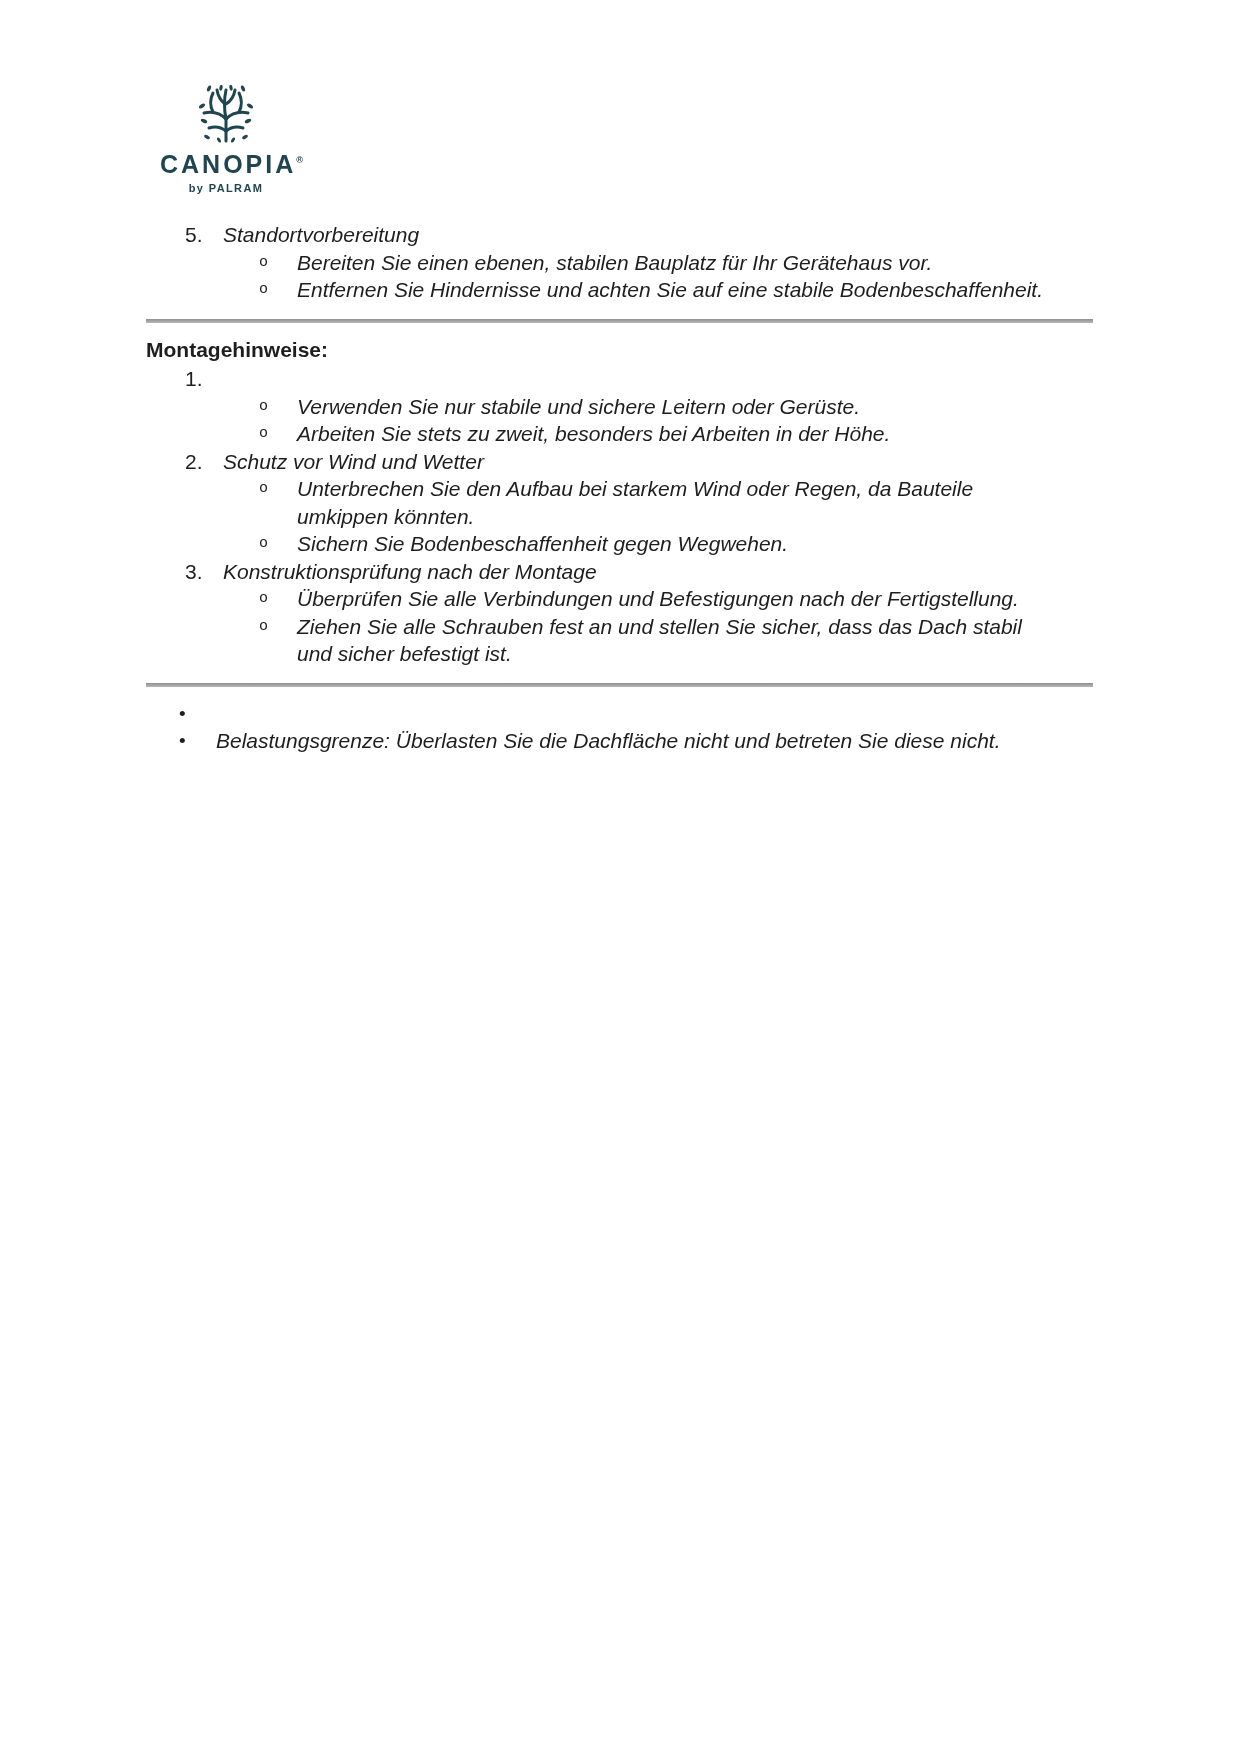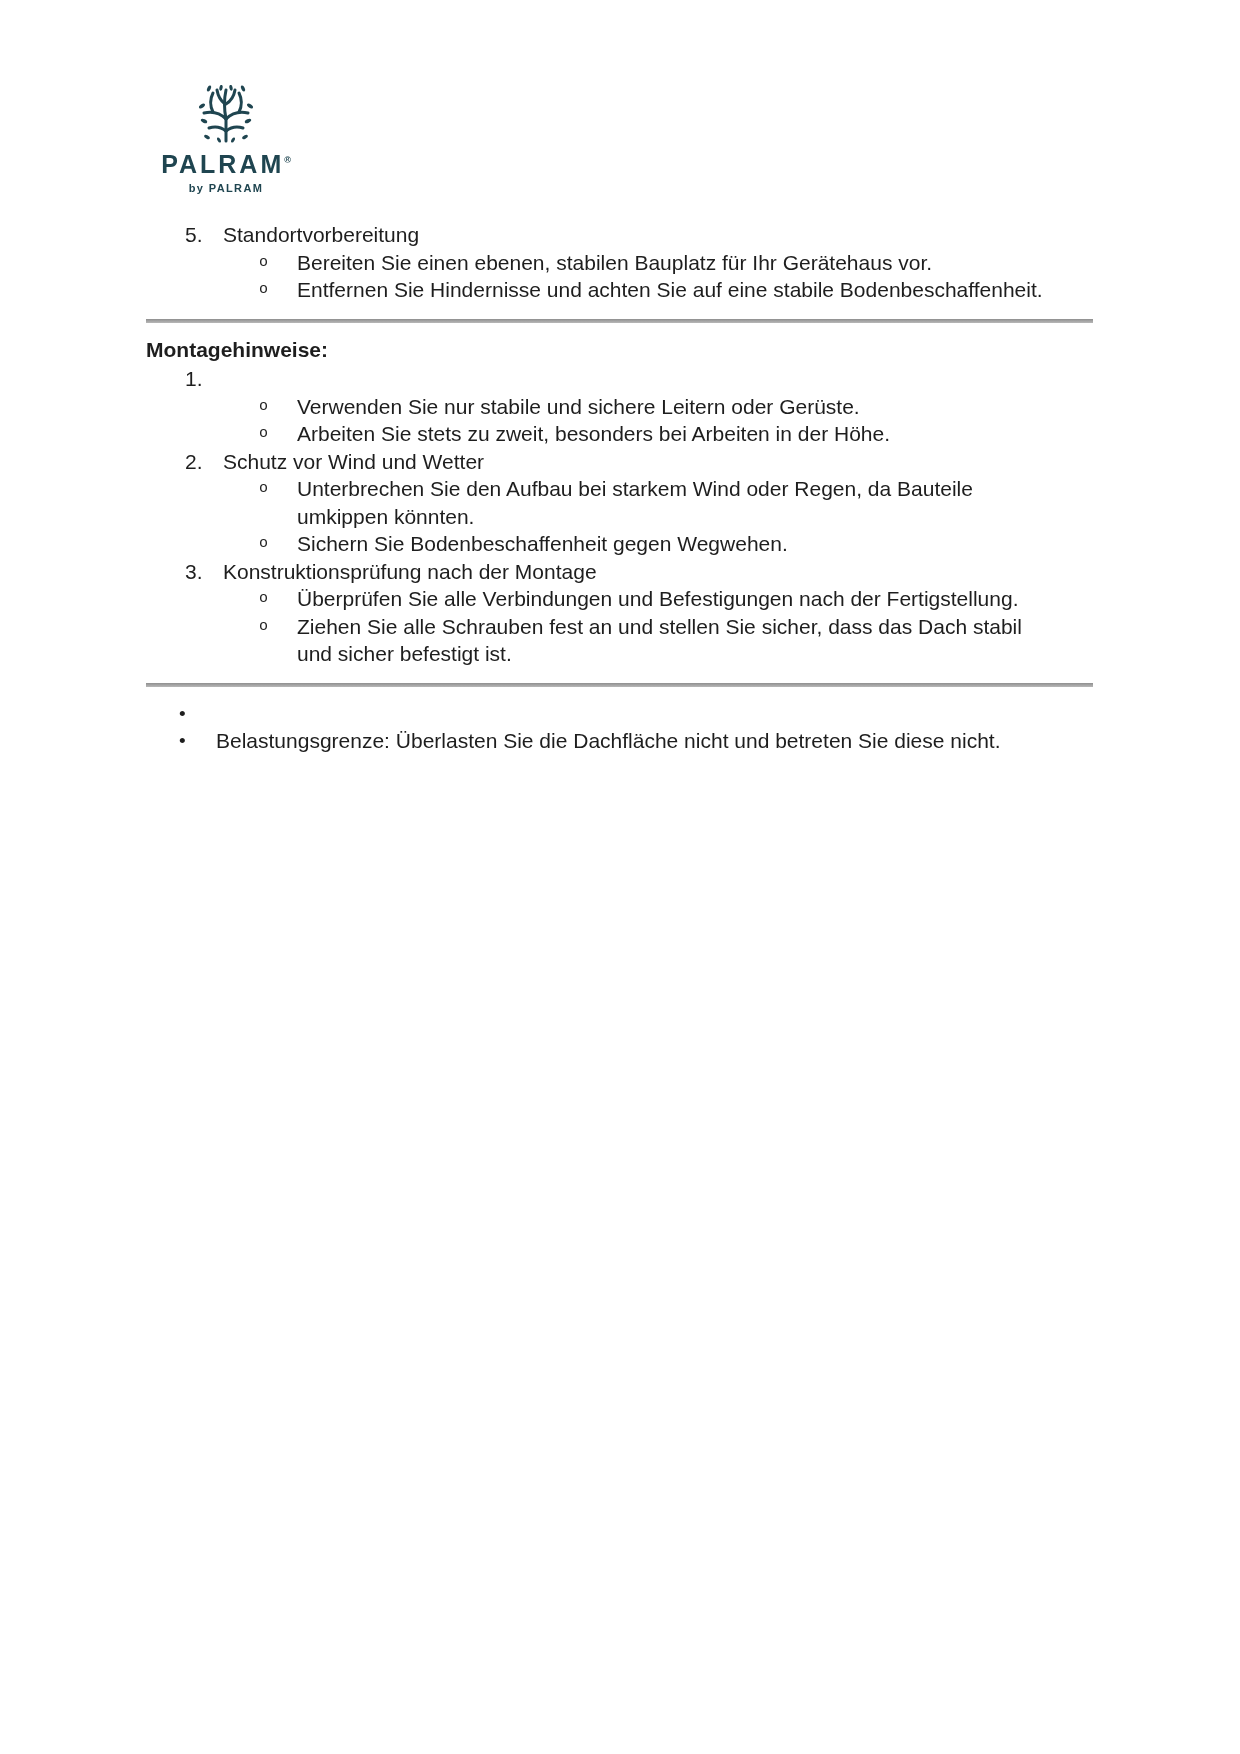--- a/index.html
+++ b/index.html
@@ -22,21 +22,21 @@
   }
   .logo-word sup { font-size:9px; letter-spacing:0; vertical-align:10px; }
   .logo-tag {
     font-size:11px; font-weight:600; letter-spacing:1.4px;
     color:#1f4550; line-height:14px; margin-top:4px;
   }
 
   .content { margin-top:26px; }
 
   .row { display:flex; align-items:flex-start; }
-  .txt { white-space:nowrap; }
+  .txt { white-space:nowrap;font-style:italic; }
 
   
   .num-row { margin-left:39px; }
   .num-marker { display:inline-block; width:38px; flex:none; }
 
   
   .o-row { margin-left:113px; }
   .o-marker {
     display:inline-block; width:38px; flex:none;
     font-family:"Liberation Mono", monospace;
@@ -83,21 +83,21 @@
         <ellipse cx="36" cy="2.8" rx="3" ry="1.6" transform="rotate(80 36 2.8)"></ellipse>
         <ellipse cx="48" cy="3.5" rx="3.2" ry="1.7" transform="rotate(65 48 3.5)"></ellipse>
         <ellipse cx="55" cy="21" rx="3.4" ry="1.8" transform="rotate(35 55 21)"></ellipse>
         <ellipse cx="53" cy="36" rx="3.4" ry="1.8" transform="rotate(-25 53 36)"></ellipse>
         <ellipse cx="12" cy="52" rx="3.2" ry="1.7" transform="rotate(30 12 52)"></ellipse>
         <ellipse cx="50" cy="52" rx="3.2" ry="1.7" transform="rotate(-30 50 52)"></ellipse>
         <ellipse cx="24" cy="55" rx="2.8" ry="1.5" transform="rotate(60 24 55)"></ellipse>
         <ellipse cx="38" cy="55" rx="2.8" ry="1.5" transform="rotate(-60 38 55)"></ellipse>
       </g>
     </svg>
-    <div class="logo-word"><span>PALRAM</span><sup>®</sup></div>
+    <div class="logo-word"><span>CANOPIA</span><sup>®</sup></div>
     <div class="logo-tag">by PALRAM</div>
   </div>
 
   <div class="content">
 
     <div class="section">
       <div class="row num-row">
         <span class="num-marker">5.</span>
         <div class="txt">Standortvorbereitung</div>
       </div>

